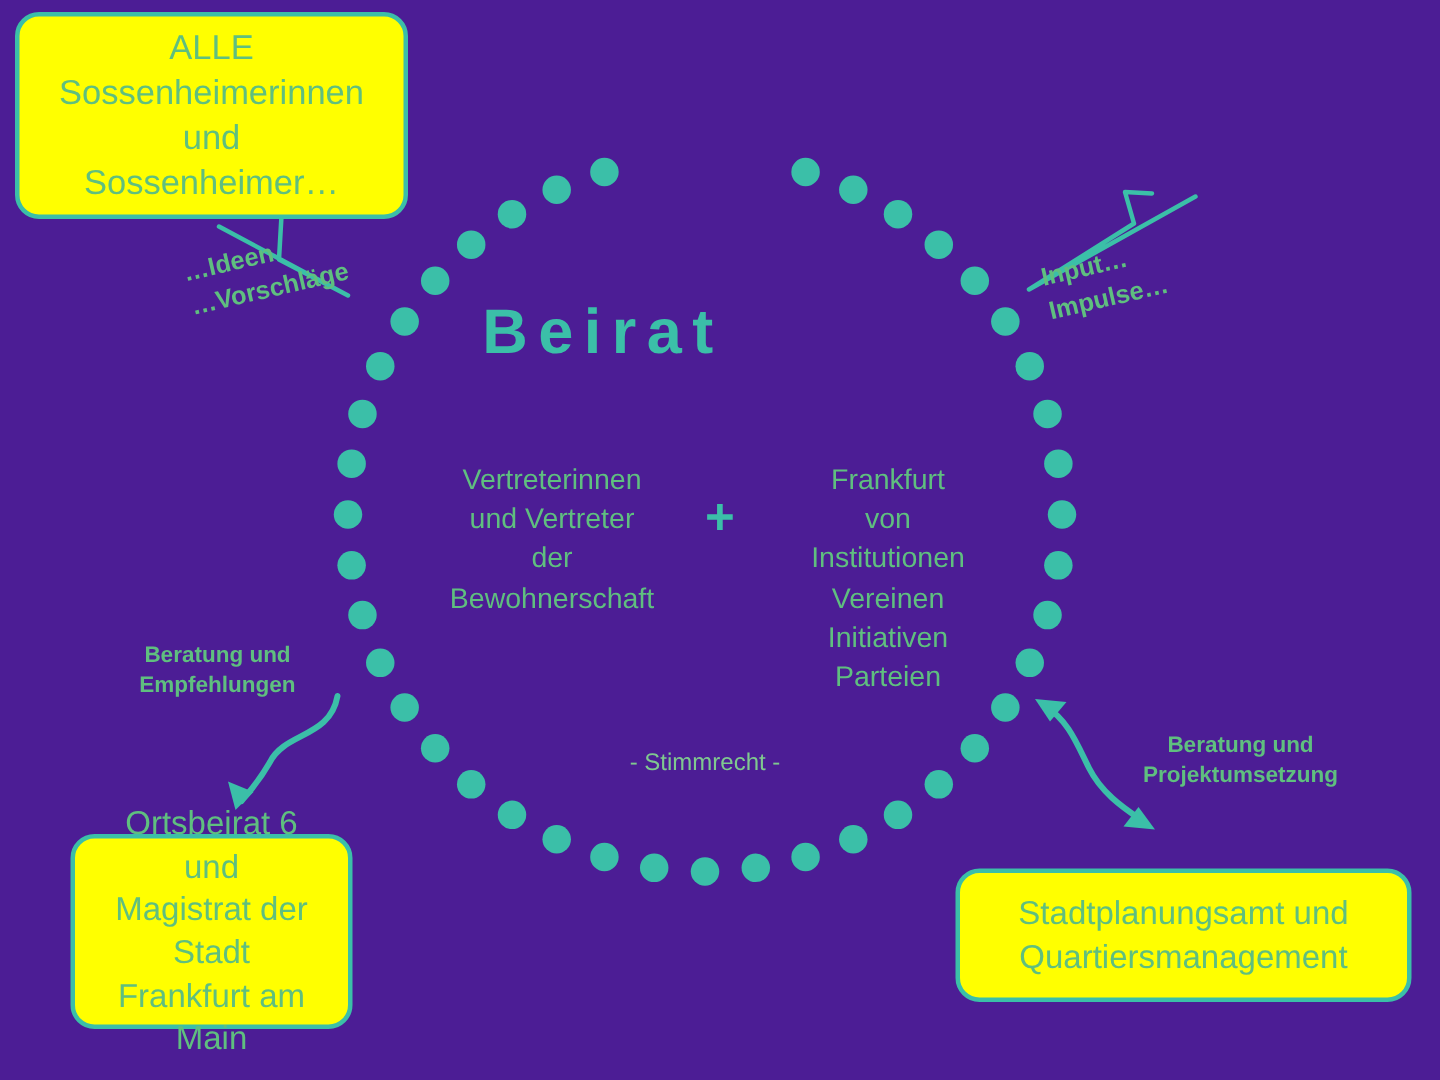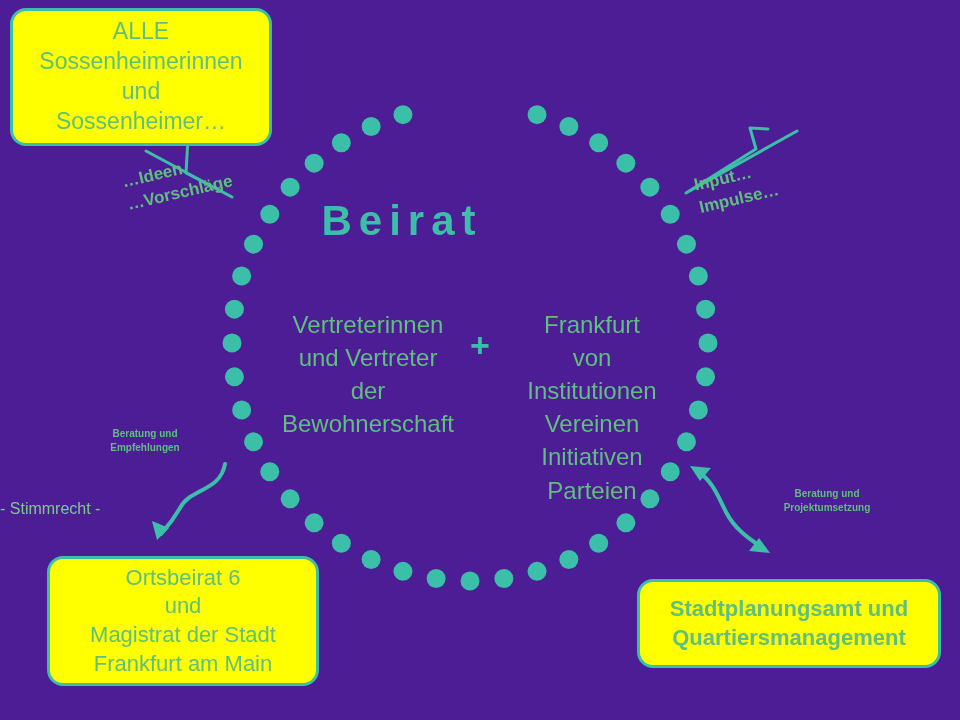--- a/index.html
+++ b/index.html
@@ -60,31 +60,30 @@
   #callout-buerger {
     left: 708px;
     top: 17px;
     width: 248px;
     height: 112px;
     font-size: 23px;
   }
   #callout-ortsbeirat {
     left: 47px;
     top: 556px;
-    width: 272px;
+    width: 188px;
     height: 130px;
     font-size: 22px;
   }
   #callout-stadtplanungsamt {
     left: 637px;
     top: 579px;
     width: 304px;
     height: 89px;
     font-size: 22px;
-    font-weight: bold;
   }
   
   #center-title {
     position: absolute;
     left: 0;
     top: 197px;
     width: 804px;
     text-align: center;
     font-size: 42px;
     font-weight: bold;
@@ -96,39 +95,40 @@
     left: 255px;
     top: 308px;
     width: 450px;
     display: flex;
     align-items: flex-start;
     justify-content: center;
   }
   .center-col {
     width: 178px;
     text-align: center;
-    font-size: 24px;
+    font-size: 19px;
     line-height: 1.38;
     color: #5FBF7F;
     white-space: pre-line;
   }
   #plus-sign {
     width: 46px;
     text-align: center;
     font-size: 34px;
     font-weight: bold;
     color: #3BBFA8;
     line-height: 1.0;
     padding-top: 20px;
   }
   #stimmrecht {
     position: absolute;
     left: 0;
     top: 500px;
     width: 940px;
+    text-align: center;
     font-size: 16px;
     color: #7FC98F;
   }
   
   .annot-rot {
     position: absolute;
     font-size: 17px;
     font-weight: bold;
     color: #5FBF7F;
     line-height: 1.35;
@@ -142,21 +142,21 @@
     transform-origin: left top;
   }
   #annot-input {
     left: 692px;
     top: 175px;
     transform: rotate(-13deg);
     transform-origin: left top;
   }
   .annot-flat {
     position: absolute;
-    font-size: 10px;
+    font-size: 15px;
     font-weight: bold;
     color: #5FBF7F;
     line-height: 1.35;
     white-space: pre-line;
     text-align: center;
   }
   #annot-beratung-empfehlungen {
     left: 78px;
     top: 427px;
     width: 134px;

